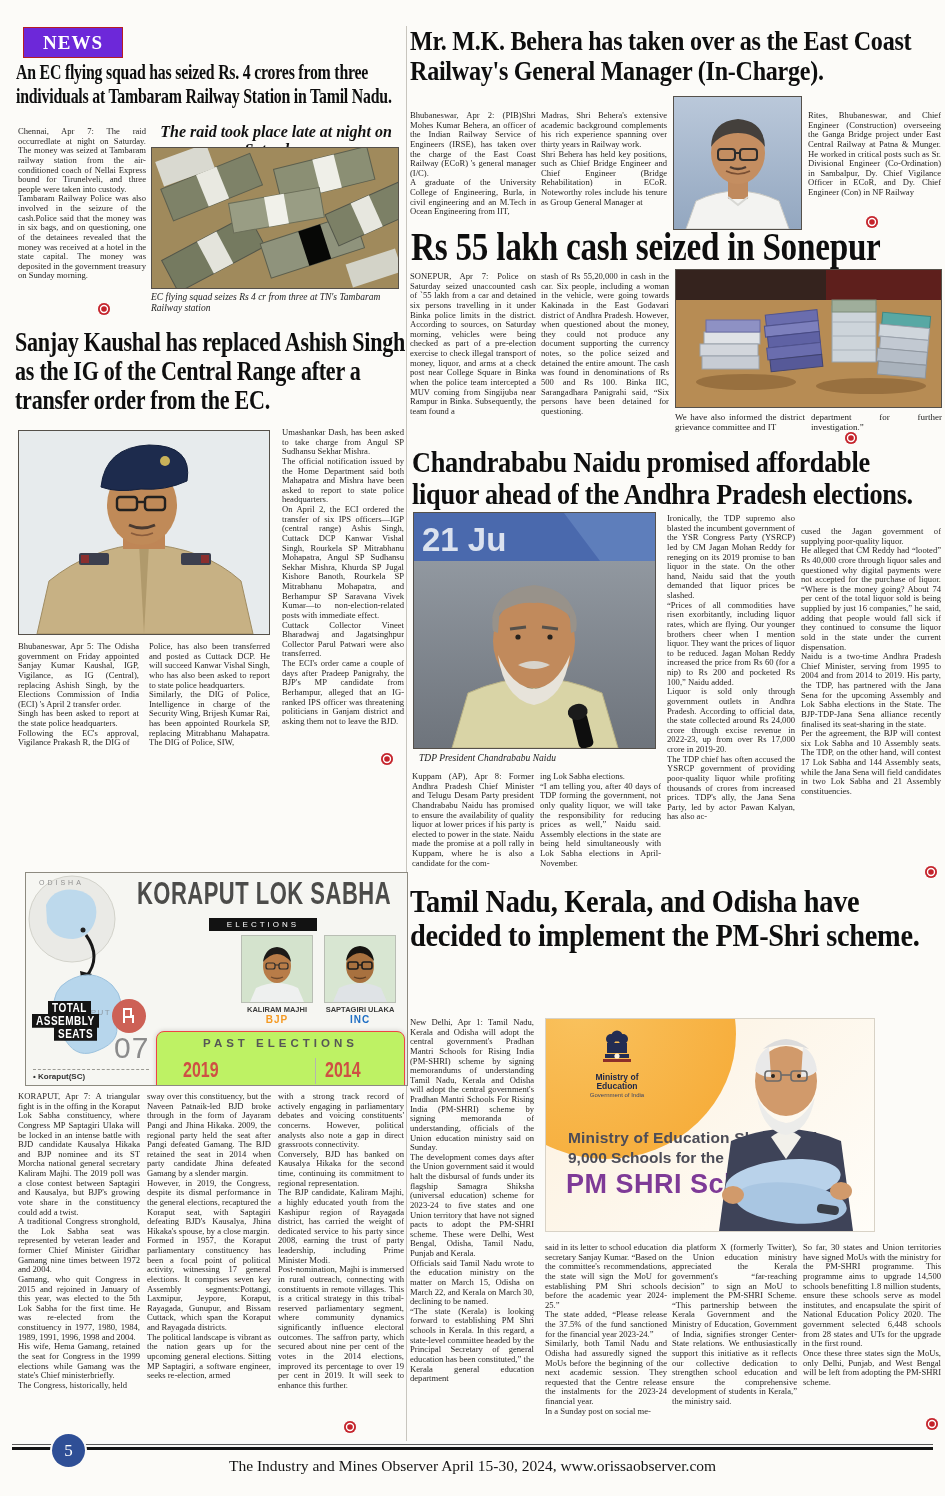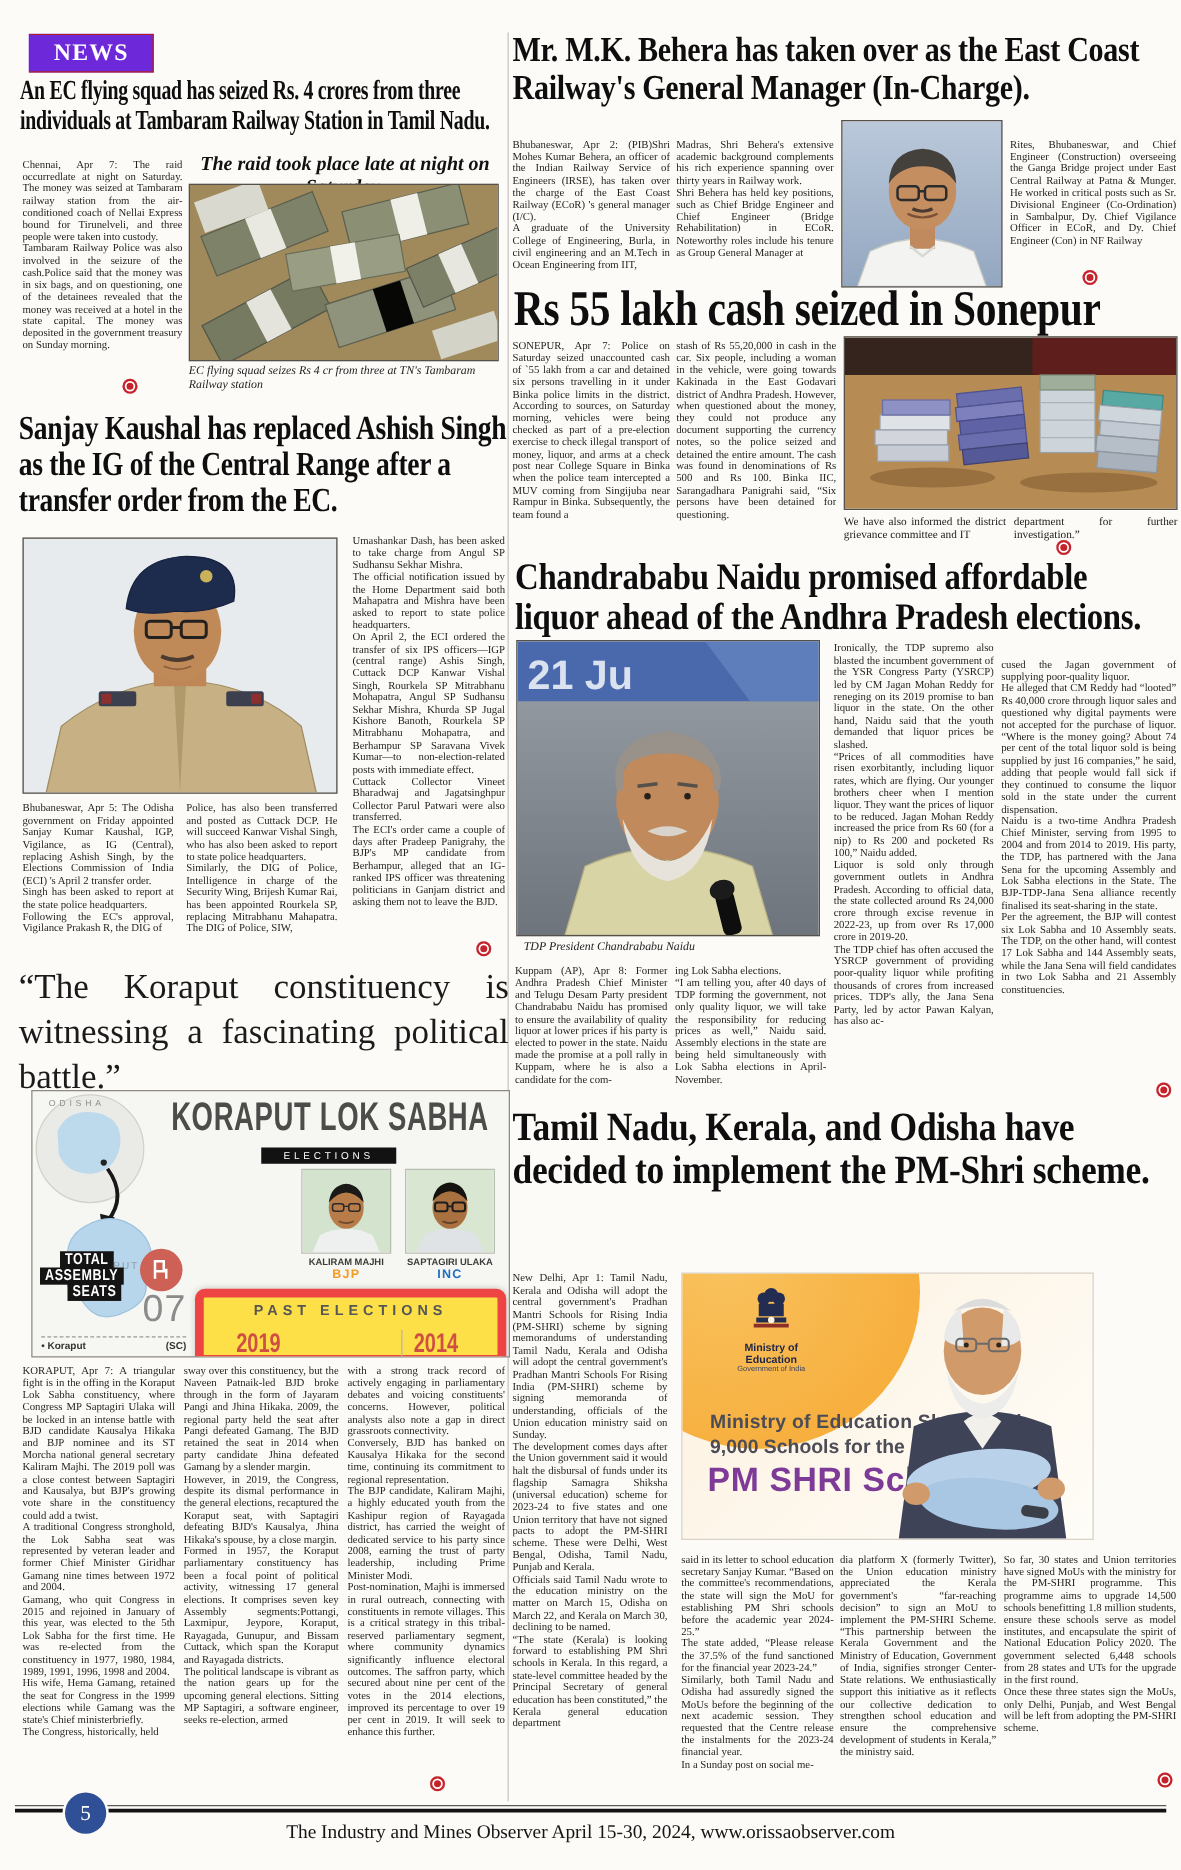--- a/index.html
+++ b/index.html
@@ -45,22 +45,22 @@
 .ig-card{position:absolute;top:62px;width:72px}
 #ig-card1{left:132px}#ig-card2{left:215px}#ig-card3{left:298px}
 .ig-photo{width:72px;height:68px;border:1px solid #b9beb4;overflow:hidden}
 .ig-name{font-weight:bold;font-size:7.5px;line-height:1.2;text-align:center;color:#3c3c3c;margin-top:2px}
 .ig-party{font-weight:bold;font-size:10px;text-align:center;letter-spacing:1px}
 #ig-total{position:absolute;left:6px;top:128px;width:78px}
 .ig-chip{display:block;background:#141414;color:#fff;font-weight:bold;font-size:10px;padding:0 4px;width:max-content;margin-bottom:2px;transform:scaleY(1.25);transform-origin:left top;letter-spacing:.5px}
 #ig-chip1{margin-left:16px}#ig-chip3{margin-left:22px}
 #ig-seat{position:absolute;left:86px;top:126px;width:34px;height:34px;border-radius:50%;background:#cd6156;display:flex;align-items:center;justify-content:center}
 #ig-num{position:absolute;left:88px;top:158px;font-size:30px;color:#8b8b8b;font-family:"Liberation Sans",sans-serif;letter-spacing:1px}
-#ig-note{position:absolute;left:7px;top:196px;width:116px;display:flex;justify-content:space-between;align-items:flex-end;font-weight:bold;font-size:8px;color:#333;border-top:1px dashed #9a9a94;padding-top:2px}
-#ig-past{position:absolute;left:130px;top:158px;width:249px;height:60px;background:#fde047;border:7px solid #ef4444;border-radius:8px 8px 0 0;box-shadow:0 0 5px rgba(0,0,0,.18)}
+#ig-note{position:absolute;left:7px;top:196px;width:116px;display:flex;align-items:flex-end;font-weight:bold;font-size:8px;color:#333;border-top:1px dashed #9a9a94;padding-top:2px}
+#ig-past{position:absolute;left:130px;top:158px;width:249px;height:60px;background:#bef264;border:1px solid #ef4444;border-radius:8px 8px 0 0;box-shadow:0 0 5px rgba(0,0,0,.18)}
 #ig-past-label{text-align:center;font-weight:bold;font-size:11.5px;letter-spacing:4px;color:#565656;margin-top:5px}
 .ig-year{position:absolute;top:26px;font-weight:bold;font-size:16px;color:#cf4f44;transform:scaleY(1.35);transform-origin:center top}
 #ig-year1{left:26px}#ig-year2{left:168px}
 #ig-past-div{position:absolute;left:158px;top:26px;width:1px;height:26px;background:#b5b5af}
 #a5-c1{left:18px;top:1092px;width:122px;height:344px}
 #a5-c2{left:147px;top:1092px;width:124px;height:344px}
 #a5-c3{left:278px;top:1092px;width:126px;height:344px}
 #a5-end{left:344px;top:1421px}
 #a6-hl{left:412px;top:446px;width:605px;font-size:30px;transform:scaleX(.876)}
 #a6-photo{left:413px;top:512px;width:243px;height:237px}
@@ -233,21 +233,20 @@
 On April 2, the ECI ordered the transfer of six IPS officers—IGP (central range) Ashis Singh, Cuttack DCP Kanwar Vishal Singh, Rourkela SP Mitrabhanu Mohapatra, Angul SP Sudhansu Sekhar Mishra, Khurda SP Jugal Kishore Banoth, Rourkela SP Mitrabhanu Mohapatra, and Berhampur SP Saravana Vivek Kumar—to non-election-related posts with immediate effect.
 Cuttack Collector Vineet Bharadwaj and Jagatsinghpur Collector Parul Patwari were also transferred.
 The ECI's order came a couple of days after Pradeep Panigrahy, the BJP's MP candidate from Berhampur, alleged that an IG-ranked IPS officer was threatening politicians in Ganjam district and asking them not to leave the BJD.</div>
   <div class="bc" id="a4-c1">Bhubaneswar, Apr 5: The Odisha government on Friday appointed Sanjay Kumar Kaushal, IGP, Vigilance, as IG (Central), replacing Ashish Singh, by the Elections Commission of India (ECI) 's April 2 transfer order.
 Singh has been asked to report at the state police headquarters.
 Following the EC's approval, Vigilance Prakash R, the DIG of</div>
   <div class="bc" id="a4-c2">Police, has also been transferred and posted as Cuttack DCP. He will succeed Kanwar Vishal Singh, who has also been asked to report to state police headquarters.
 Similarly, the DIG of Police, Intelligence in charge of the Security Wing, Brijesh Kumar Rai, has been appointed Rourkela SP, replacing Mitrabhanu Mahapatra. The DIG of Police, SIW,</div>
   <span class="endmark" id="a4-end"></span>
 
-  <div id="pq">“The Koraput constituency is witnessing a fascinating political battle.”</div>
 
   <div id="ig">
     <svg id="ig-map" width="130" height="212" viewBox="0 0 130 212">
       <circle cx="46" cy="46" r="43" fill="#eaeae6" stroke="#d2d2ca"></circle>
       <path d="M20,32 Q28,14 50,17 Q73,21 70,44 Q66,64 47,66 Q27,66 21,50 Z" fill="#bdd9ec"></path>
       <text x="13" y="12" font-family="Liberation Sans,sans-serif" font-size="7" letter-spacing="3" fill="#8f8f8f">ODISHA</text>
       <circle cx="57" cy="57" r="2.5" fill="#222"></circle>
       <path d="M60,62 Q76,84 60,104" stroke="#181818" stroke-width="3" fill="none"></path>
       <polygon points="54,98 66,101 56,112" fill="#181818"></polygon>
       <path d="M42,108 Q66,94 86,112 Q102,128 90,150 Q95,168 73,177 Q52,187 40,168 Q23,160 28,137 Q26,117 42,108 Z" fill="#b7d6ec" stroke="#9cc2de"></path>

